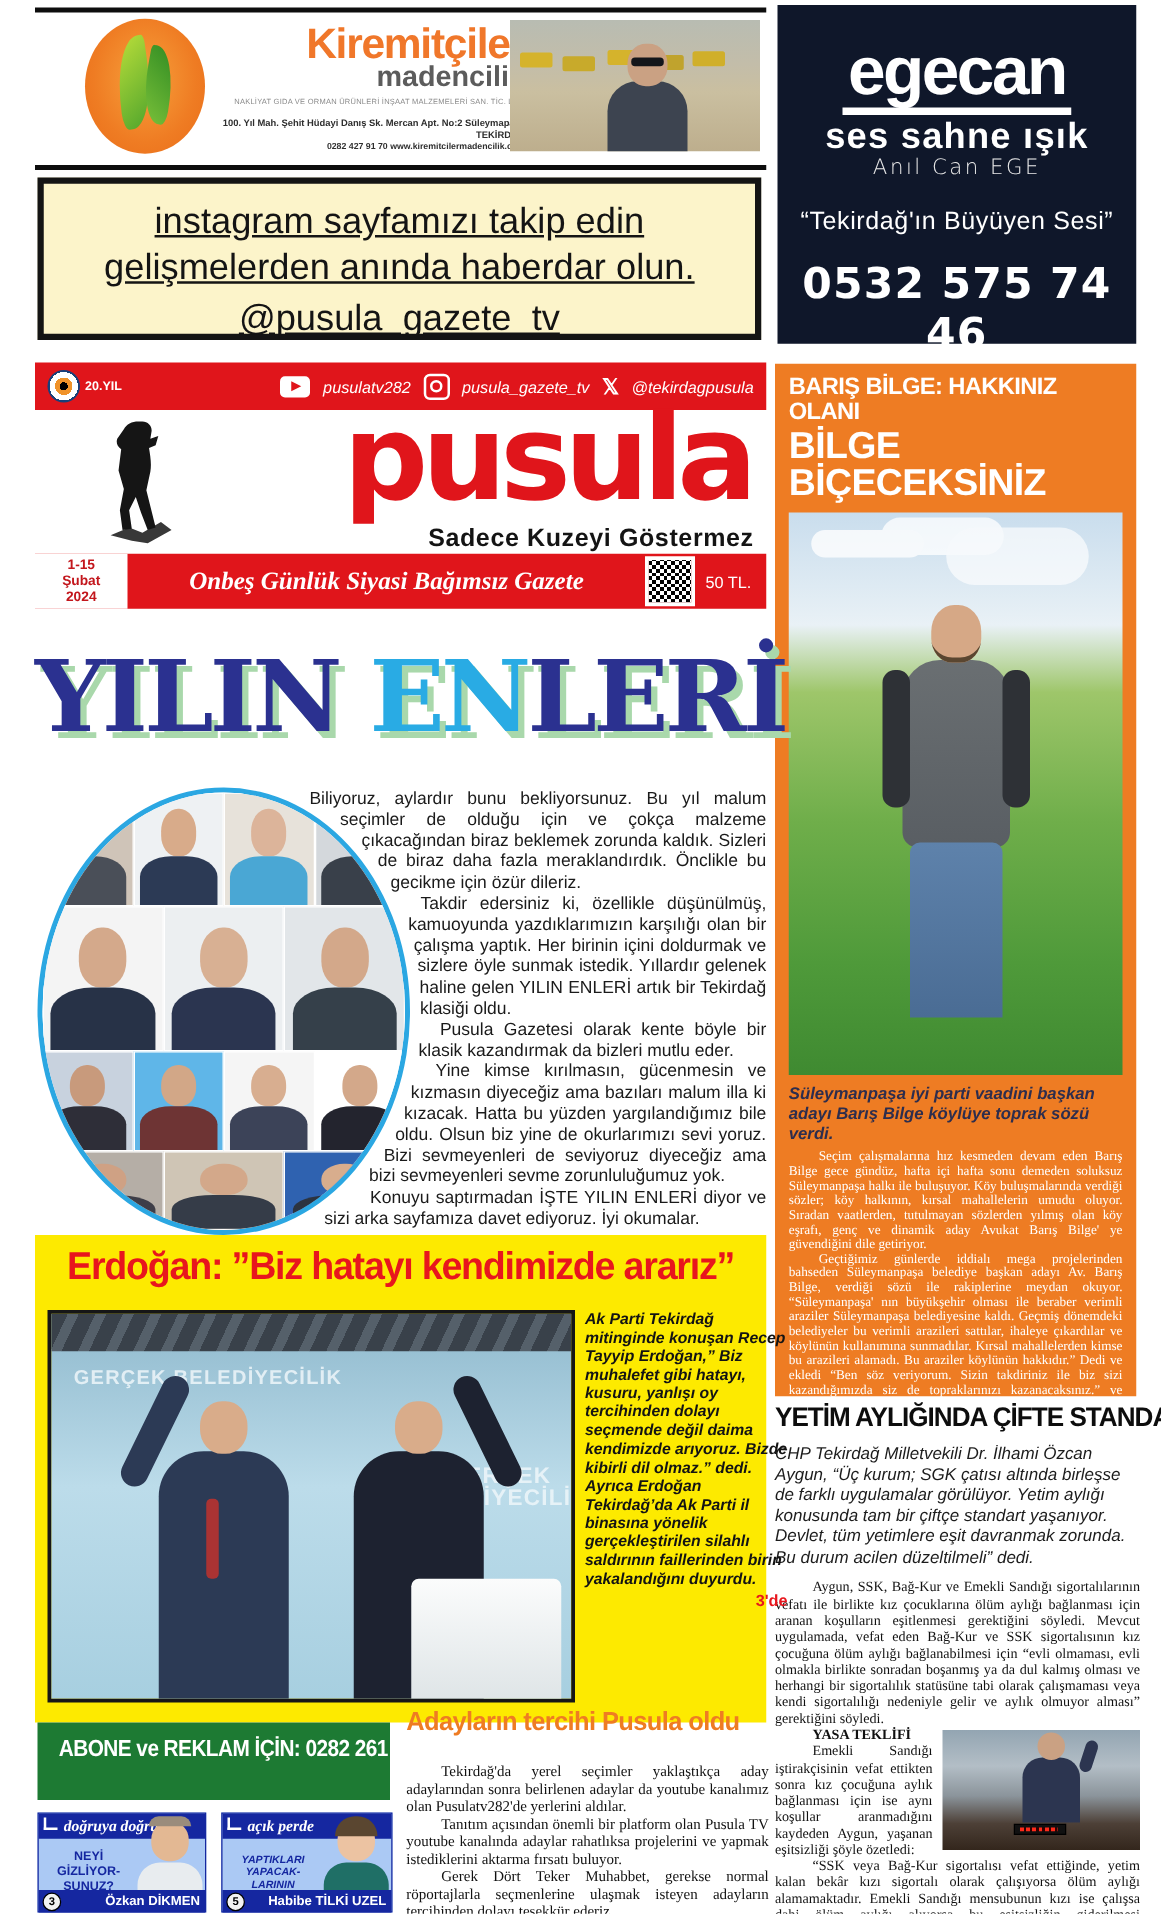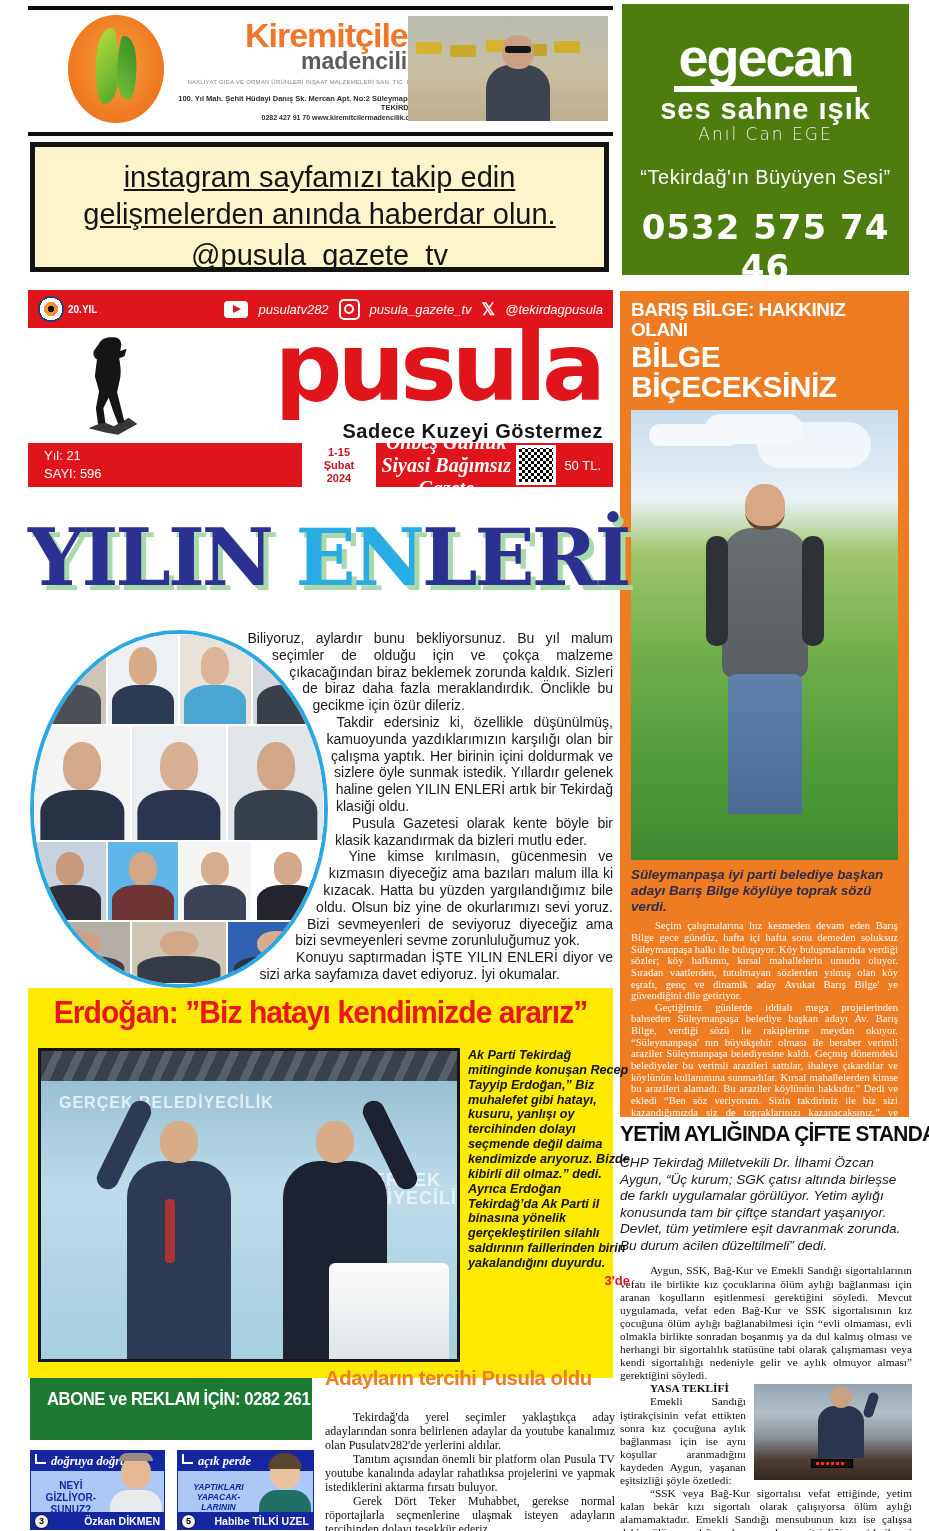--- a/index.html
+++ b/index.html
@@ -17,21 +17,21 @@
   .k-line1{font-size:6px;color:#8a8a8a;margin-top:6px;letter-spacing:.2px;}
   .k-line2{font-size:7.5px;color:#2e2e2e;font-weight:bold;margin-top:3px;}
   .k-line3{font-size:7px;color:#2e2e2e;font-weight:bold;margin-top:2px;}
   .k-photo{position:absolute;right:5px;top:6px;width:200px;height:105px;overflow:hidden;
     background:linear-gradient(180deg,#b8bcb2 0%,#c3bda9 34%,#cabfa0 55%,#bdae8d 100%);}
   .k-mach{position:absolute;width:26px;height:12px;background:#d8b31f;border-radius:2px;box-shadow:34px 3px 0 #c9a81e,70px -2px 0 #d8b31f,105px 2px 0 #c0a120,138px -1px 0 #d2ae1d;top:26px;left:8px;opacity:.9;}
   .k-man{position:absolute;left:78px;bottom:-6px;width:64px;height:62px;background:#3d4450;border-radius:24px 24px 0 0;}
   .k-man::before{content:"";position:absolute;left:50%;top:-30px;transform:translateX(-50%);width:32px;height:34px;background:#caa183;border-radius:46%;}
   .k-man::after{content:"";position:absolute;left:50%;top:-19px;transform:translateX(-50%);width:26px;height:7px;background:#14161a;border-radius:3px;}
   
-  .egecan{left:622px;top:4px;width:287px;height:271px;background:#4d7c0f;color:#fff;text-align:center;}
+  .egecan{left:622px;top:4px;width:287px;height:271px;background:#0f172a;color:#fff;text-align:center;}
   .eg-title{font-size:54px;font-weight:bold;letter-spacing:-2px;line-height:1;margin-top:26px;display:inline-block;border-bottom:6px solid #fff;padding:0 4px 2px 4px;}
   .eg-sub{font-size:29px;font-weight:bold;letter-spacing:1px;line-height:1.05;margin-top:2px;}
   .eg-person{font-size:17px;font-weight:300;letter-spacing:2px;color:#e8e8e8;font-family:"DejaVu Sans",sans-serif;}
   .eg-slogan{font-size:20px;margin-top:22px;letter-spacing:.5px;}
   .eg-phone{font-size:34px;font-weight:bold;margin-top:18px;letter-spacing:1px;font-family:"DejaVu Sans",sans-serif;}
   .eg-addr{font-size:9px;font-weight:bold;margin-top:9px;line-height:1.5;font-family:"Liberation Serif",serif;}
   
   .insta{left:30px;top:142px;width:569px;height:120px;background:#fcf4ca;border:5px solid #141414;text-align:center;color:#141414;text-decoration:underline;}
   .in-l1{font-size:29px;margin-top:14px;}
   .in-l2{font-size:29px;margin-top:4px;}
@@ -202,45 +202,41 @@
   </div>
   <div class="mast-mid">
     <svg class="sil" viewBox="0 0 60 100">
       <path d="M32 2c4 0 7 3 7 7l-1 6 6-2-2 7-5 2c1 6 2 12 1 18l-3 14 4 16 3 12-6 2-5-13-4-12-5 10 2 14-7 1-2-15 3-16-4-14 2-16c-3-2-4-5-3-8l5-7c2-4 6-6 11-6z" fill="#151515"></path>
       <path d="M8 88l14-6 10 4 14-8 8 6-18 10-12-2z" fill="#151515" opacity=".85"></path>
     </svg>
     <div class="plogo">pusula</div>
     <div class="ptag">Sadece Kuzeyi Göstermez</div>
   </div>
   <div class="mast-bot">
-    <div class="mb-yil">
-      <div>Yıl: 21</div>
-      <div>SAYI: 596</div>
-    </div>
     <div class="mb-date">
       <div>1-15</div>
       <div>Şubat</div>
       <div>2024</div>
     </div>
     <div class="mb-sub">Onbeş Günlük Siyasi Bağımsız Gazete</div>
     <div class="qr"></div>
     <div class="mb-price">50 TL.</div>
   </div>
 </div>
 
 <div class="abs bilge">
   <div class="b-kick">BARIŞ BİLGE: HAKKINIZ OLANI</div>
   <div class="b-head">BİLGE BİÇECEKSİNİZ</div>
   <div class="b-photo">
     <div class="b-cloud"></div>
     <div class="b-man">
       <div class="b-arm"></div>
     </div>
   </div>
-  <div class="b-cap">Süleymanpaşa iyi parti belediye başkan adayı Barış Bilge köylüye toprak sözü verdi.</div>
+  <div class="b-cap">Süleymanpaşa iyi parti vaadini başkan adayı Barış Bilge köylüye toprak sözü verdi.</div>
   <div class="b-body">
     <p>Seçim çalışmalarına hız kesmeden devam eden Barış Bilge gece gündüz, hafta içi hafta sonu demeden soluksuz Süleymanpaşa halkı ile buluşuyor. Köy buluşmalarında verdiği sözler; köy halkının, kırsal mahallelerin umudu oluyor. Sıradan vaatlerden, tutulmayan sözlerden yılmış olan köy eşrafı, genç ve dinamik aday Avukat Barış Bilge' ye güvendiğini dile getiriyor.</p>
     <p>Geçtiğimiz günlerde iddialı mega projelerinden bahseden Süleymanpaşa belediye başkan adayı Av. Barış Bilge, verdiği sözü ile rakiplerine meydan okuyor. “Süleymanpaşa' nın büyükşehir olması ile beraber verimli araziler Süleymanpaşa belediyesine kaldı. Geçmiş dönemdeki belediyeler bu verimli arazileri sattılar, ihaleye çıkardılar ve köylünün kullanımına sunmadılar. Kırsal mahallelerden kimse bu arazileri alamadı. Bu araziler köylünün hakkıdır.” Dedi ve ekledi “Ben söz veriyorum. Sizin takdiriniz ile biz sizi kazandığımızda siz de topraklarınızı kazanacaksınız.” ve iddialı vaadini söyle dile getirdi ”Ben Süleymanpaşa Belediye Başkanı olduğumda, Süleymanpaşa' daki arazilerin tamamının kullanımını ve gelirini kırsal mahallelere bırakacağım.” dedi.</p>
   </div>
 </div>
 
 <div class="abs yetim">
   <div class="y-head">YETİM AYLIĞINDA ÇİFTE STANDART</div>
   <div class="y-intro">CHP Tekirdağ Milletvekili Dr. İlhami Özcan Aygun, “Üç kurum; SGK çatısı altında birleşse de farklı uygulamalar görülüyor. Yetim aylığı konusunda tam bir çiftçe standart yaşanıyor. Devlet, tüm yetimlere eşit davranmak zorunda. Bu durum acilen düzeltilmeli” dedi.</div>
   <div class="y-body">

